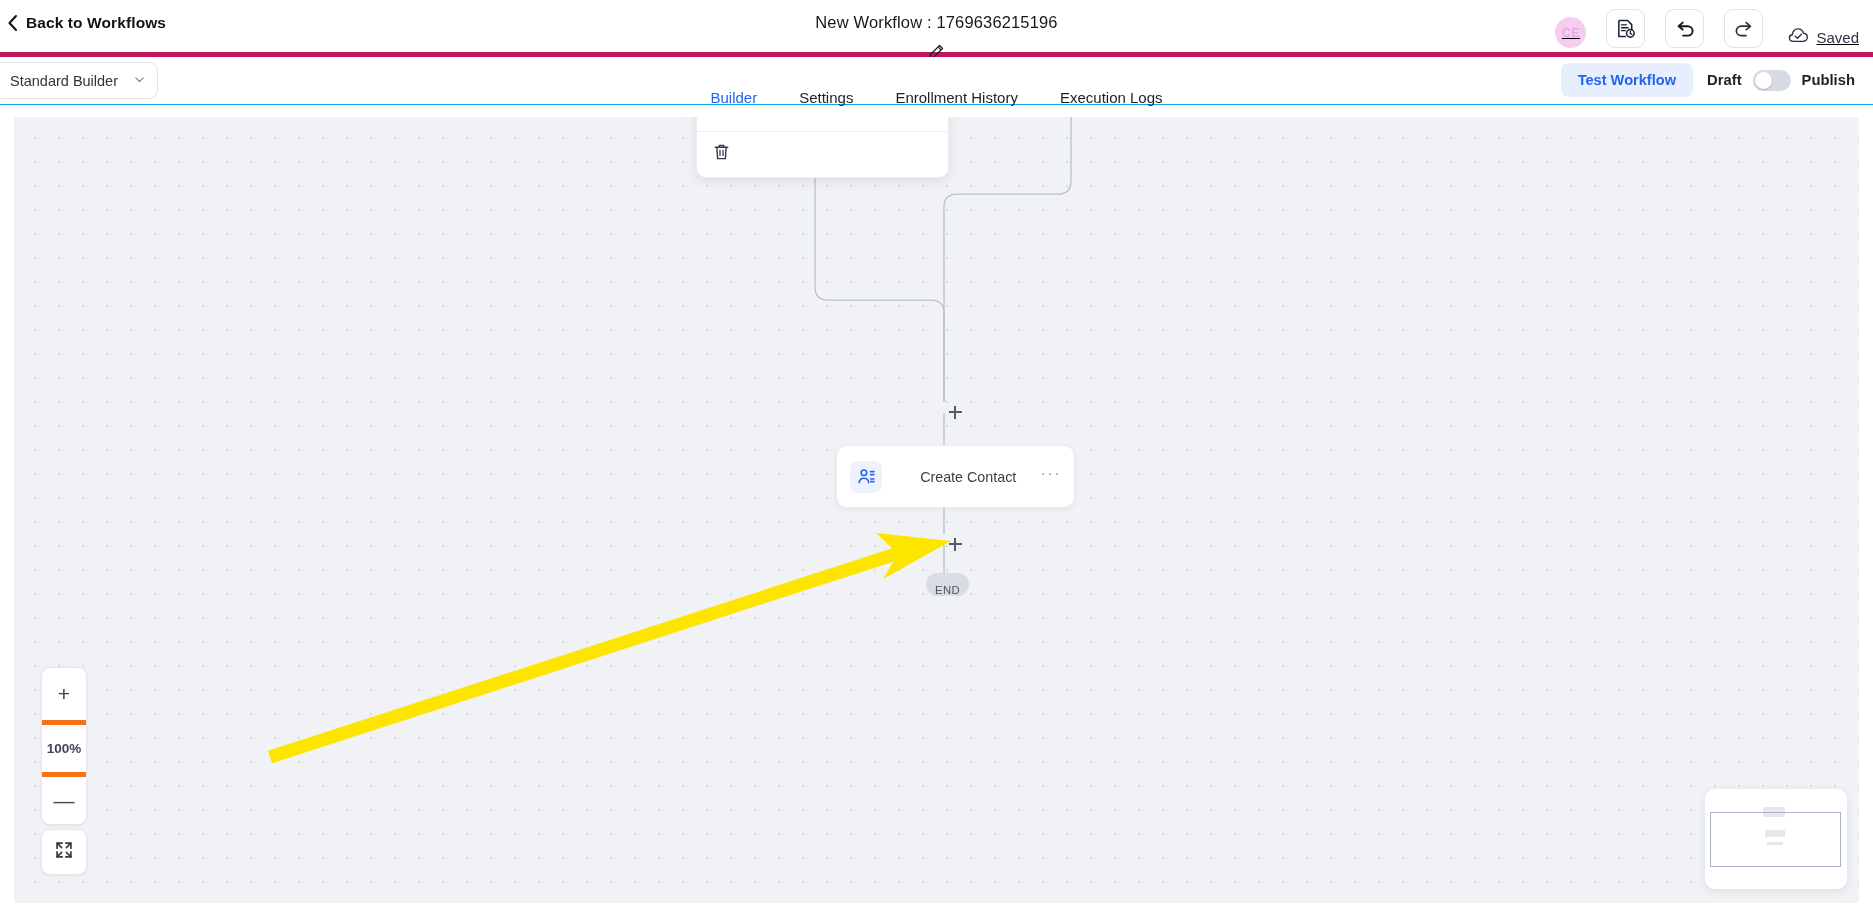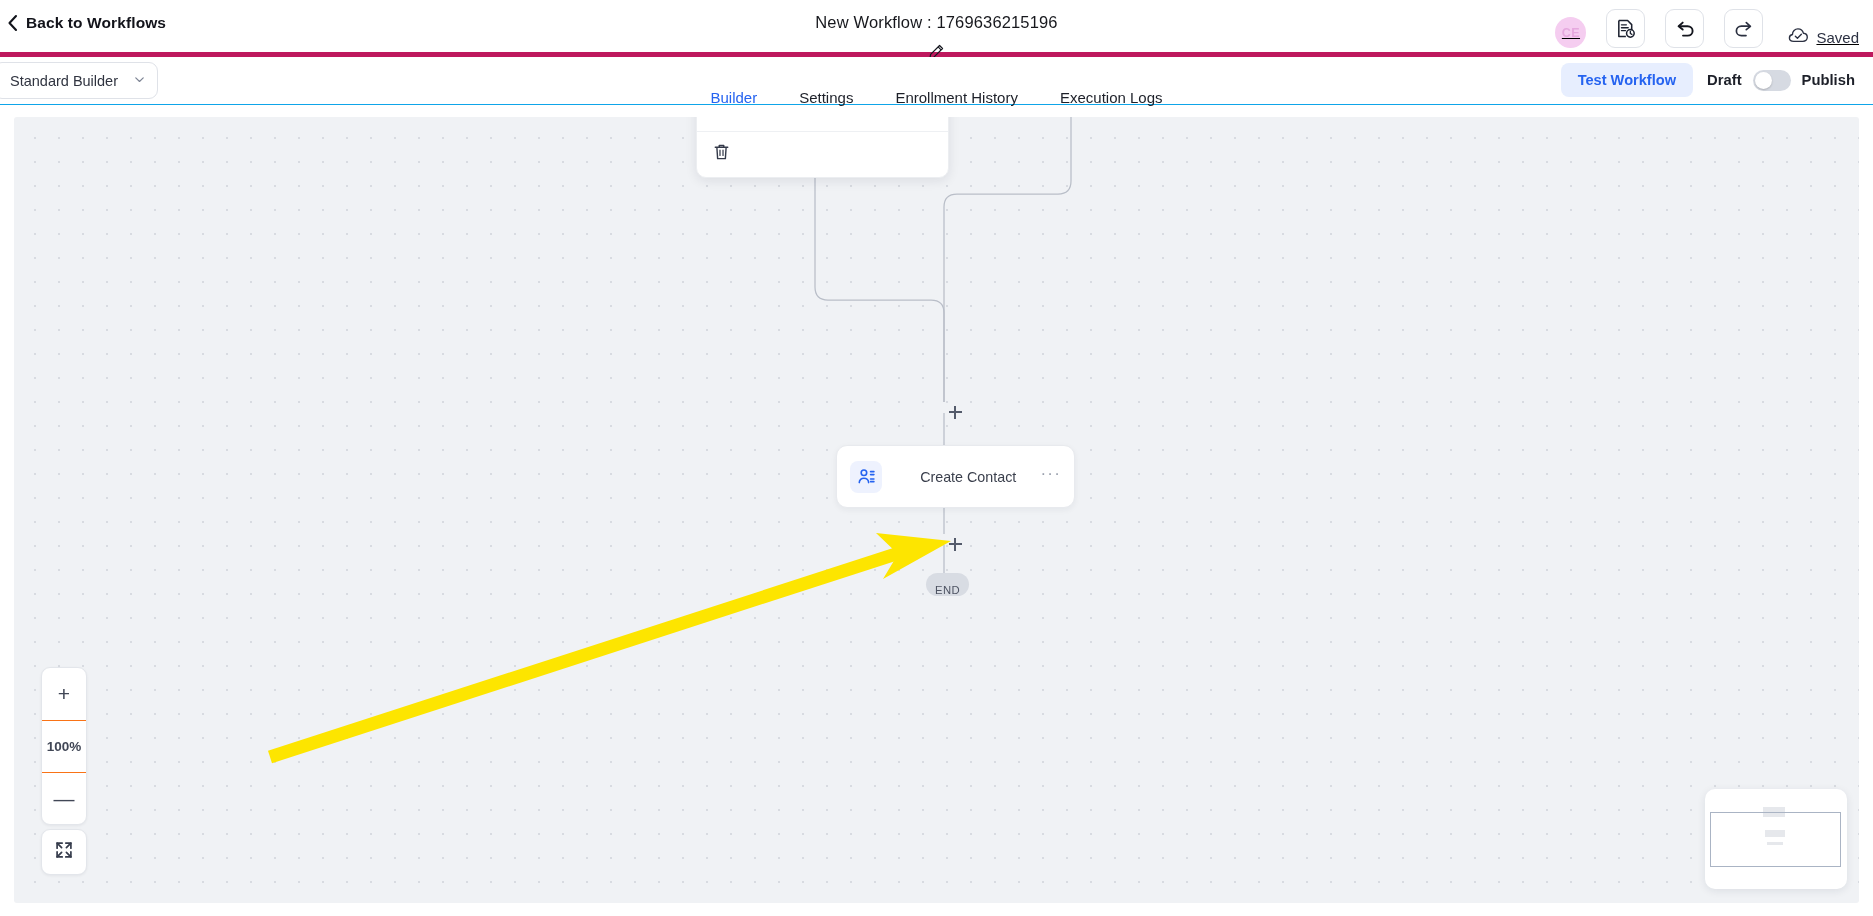--- a/index.html
+++ b/index.html
@@ -182,21 +182,21 @@
   .zoom-stack {
     position: absolute; left: 27px; top: 550px;
     width: 46px;
     background: #ffffff; border: 1px solid #e3e6eb; border-radius: 9px;
     overflow: hidden; box-shadow: 0 1px 3px rgba(20,25,40,.06);
   }
   .zoom-cell {
     height: 52px; display: flex; align-items: center; justify-content: center;
     font-size: 13.5px; color: #414756; cursor: pointer; font-weight: bold;
   }
-  .zoom-cell + .zoom-cell { border-top: 1px solid #f97316; }
+  .zoom-cell + .zoom-cell { border-top: 5px solid #f97316; }
   .zoom-cell.sym { font-size: 21px; font-weight: normal; }
   .fit-btn {
     position: absolute; left: 27px; top: 712px;
     width: 46px; height: 46px;
     background: #ffffff; border: 1px solid #e3e6eb; border-radius: 9px;
     display: flex; align-items: center; justify-content: center; cursor: pointer;
     box-shadow: 0 1px 3px rgba(20,25,40,.06);
   }
 
   

